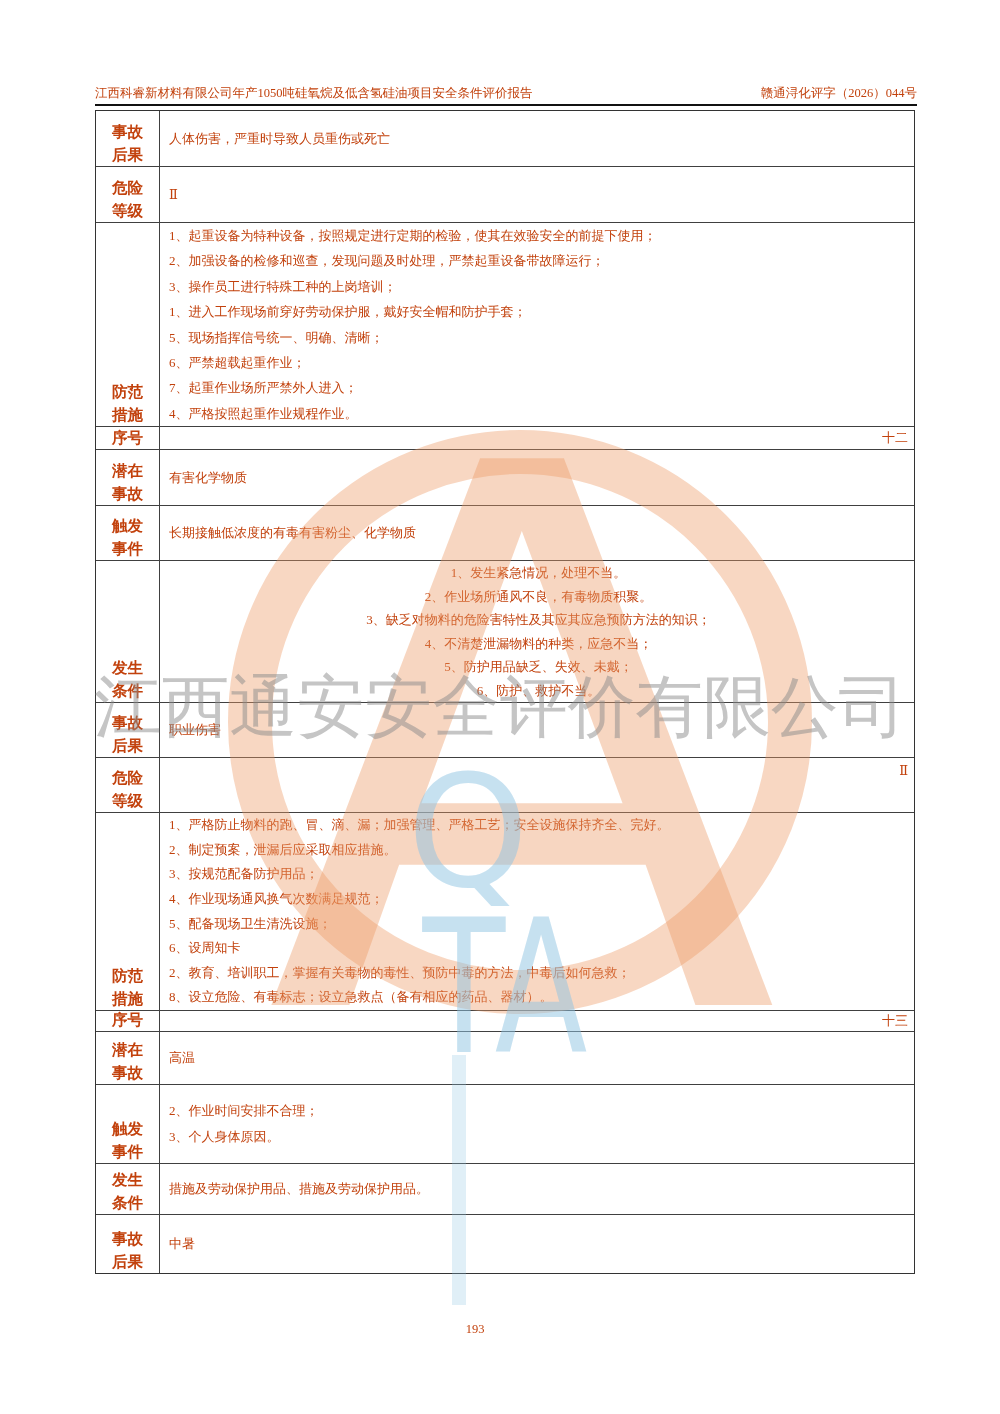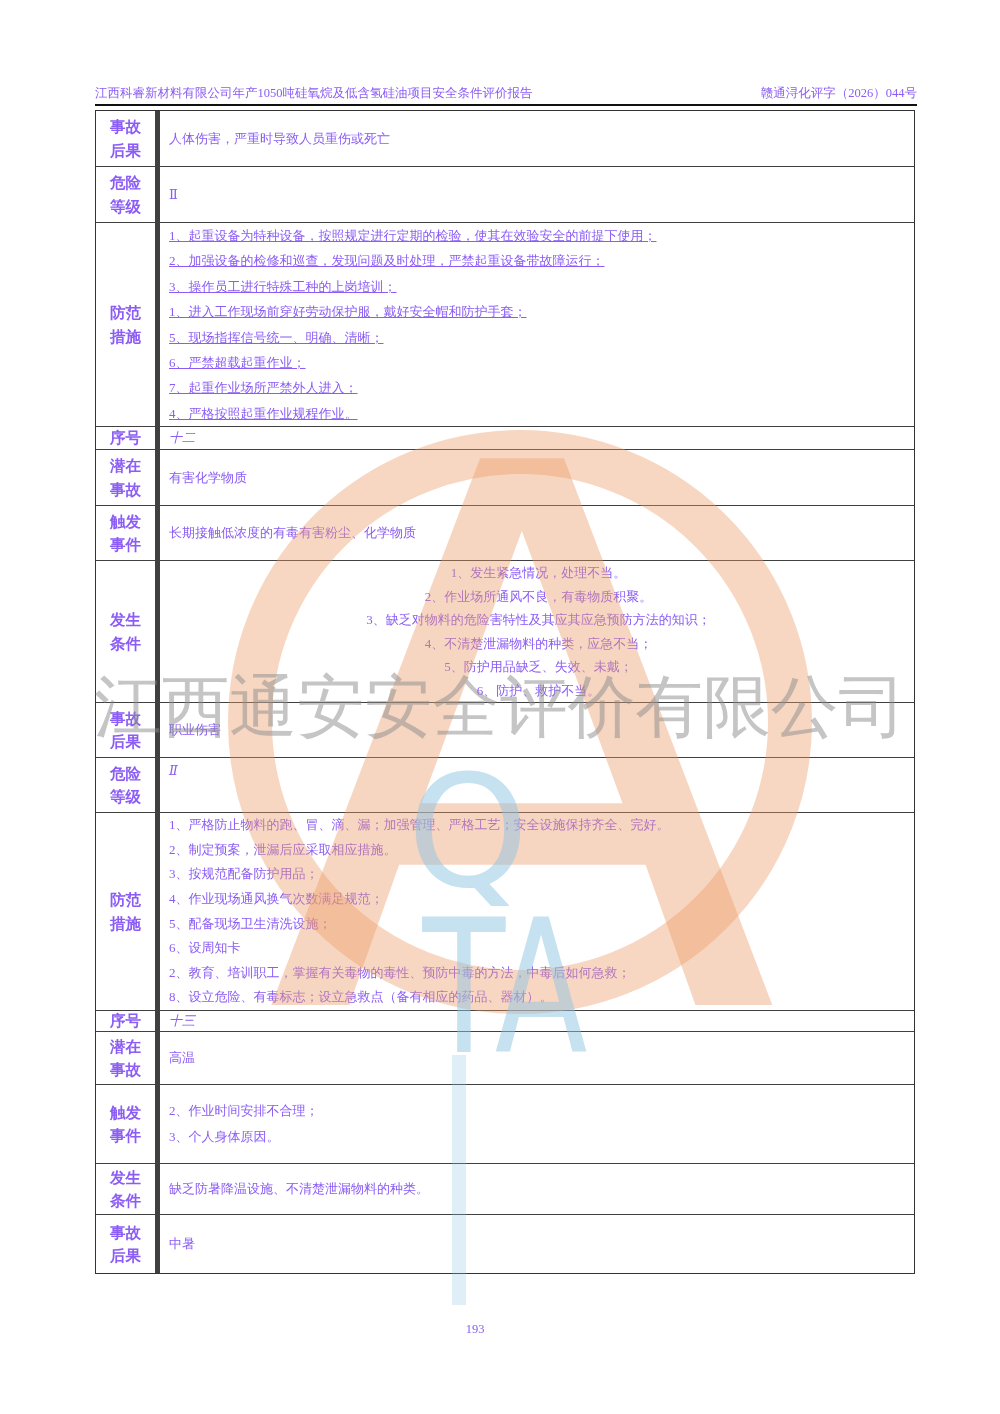--- a/index.html
+++ b/index.html
@@ -1,35 +1,35 @@
 <!DOCTYPE html>
 <html><head>
 <meta charset="utf-8">
 <style>
   html,body{margin:0;padding:0;background:#e8e8e8;}
   .page{position:relative;width:1000px;height:1414px;margin:0 auto;background:#ffffff;
-        font-family:"Liberation Serif","DejaVu Serif",serif;color:#8b5cf6;overflow:hidden;}
+        font-family:"Liberation Serif","DejaVu Serif",serif;color:#c2410c;overflow:hidden;}
   
   .hdr{position:absolute;left:95px;top:84px;width:822px;height:18px;font-size:12.5px;
        display:flex;justify-content:space-between;align-items:flex-end;white-space:nowrap;}
   .hdr-rule{position:absolute;left:95px;top:104px;width:822px;height:2px;background:#111;}
   
   .tbl{position:absolute;left:95px;top:110px;width:820px;border:1.5px solid #333;box-sizing:border-box;}
   .row{display:flex;box-sizing:border-box;border-bottom:1px solid #404040;}
   .row:last-child{border-bottom:none;}
-  .lbl{width:64px;flex:0 0 64px;border-right:5px solid #404040;display:flex;align-items:center;
+  .lbl{width:64px;flex:0 0 64px;border-right:1px solid #404040;display:flex;align-items:flex-end;
        justify-content:center;font-weight:bold;font-size:15.5px;box-sizing:border-box;}
   .lbl .t{display:inline-block;width:34px;text-align:center;line-height:1.5;}
   .cnt{flex:1;display:flex;flex-direction:column;justify-content:center;
        padding:2px 6px 2px 9px;font-size:13px;line-height:1.35;box-sizing:border-box;}
-  .cnt.center{align-items:flex-start;font-style:italic;}
+  .cnt.center{align-items:flex-end;}
   .cnt.topalign{justify-content:flex-start;padding-top:4px;}
   .cnt.tight{line-height:1.05;}
   .line{white-space:nowrap;}
-  .lh-a .line{line-height:25.4px;text-decoration:underline;}
+  .lh-a .line{line-height:25.4px;}
   .lh-b .line{line-height:24.6px;}
   .lh-c .line{line-height:23.5px;text-align:center;}
   .lh-d .line{line-height:26px;}
   
   .wm{position:absolute;left:0;top:0;width:1000px;height:1414px;pointer-events:none;z-index:3;}
   
   .pageno{position:absolute;left:0;top:1305px;width:950px;text-align:center;font-size:12.5px;margin-top:17px;}
 </style>
 </head>
 <body>
@@ -179,21 +179,21 @@
         <div class="line">2、作业时间安排不合理；</div>
         <div class="line">3、个人身体原因。</div>
       </div>
     </div>
 
     <div class="row" style="height:51px">
       <div class="lbl">
           <span class="t">发生条件</span>
         </div>
       <div class="cnt">
-          <span class="line">缺乏防暑降温设施、不清楚泄漏物料的种类。</span>
+          <span class="line">措施及劳动保护用品、措施及劳动保护用品。</span>
         </div>
     </div>
 
     <div class="row" style="height:58px">
       <div class="lbl">
           <span class="t">事故后果</span>
         </div>
       <div class="cnt">
           <span class="line">中暑</span>
         </div>

